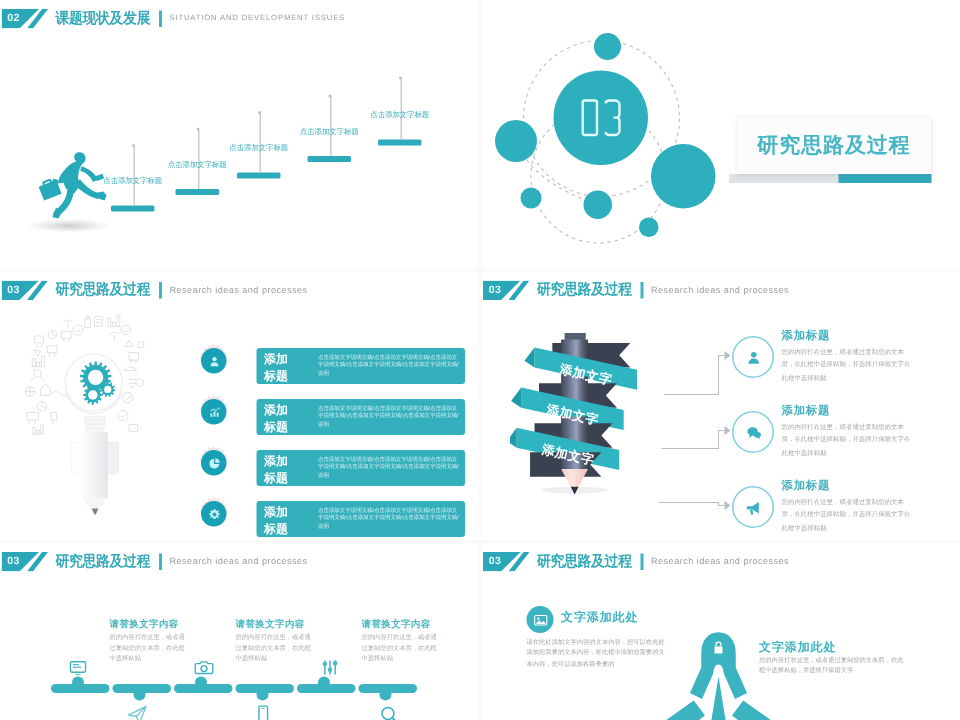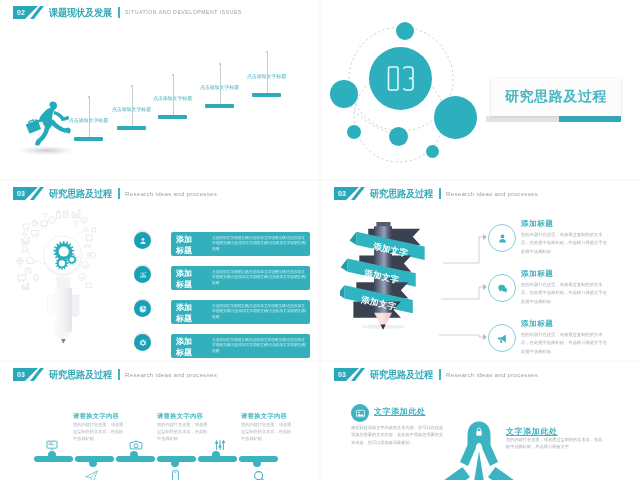--- a/index.html
+++ b/index.html
@@ -7,21 +7,21 @@
   .grid{position:relative;width:640px;height:480px;background:#fafafa;}
   .slide{position:absolute;width:319px;height:179px;background:#ffffff;overflow:hidden;}
   .s1{left:0;top:0}
   .s2{left:321px;top:0}
   .s3{left:0;top:181px}
   .s4{left:321px;top:181px}
   .s5{left:0;top:362px}
   .s6{left:321px;top:362px}
 
   
-  .hdr{position:absolute;left:0;top:0;width:100%;height:26px;margin-left:12px;}
+  .hdr{position:absolute;left:0;top:0;width:100%;height:26px;}
   .hdr .badge{position:absolute;left:1px;top:6px;width:25px;height:13px;
      background:#2aa8ba;clip-path:polygon(0 0,100% 0,48% 100%,0 100%);}
   .hdr .badge span{display:block;color:#e8fbfb;font-size:7px;line-height:13.8px;text-align:center;
      letter-spacing:.2px;font-family:"Liberation Sans",sans-serif;padding-right:9px;font-weight:600;}
   .hdr .slash{position:absolute;left:18px;top:6px;width:14px;height:13px;
      background:#2aa8ba;clip-path:polygon(72% 0,100% 0,28% 100%,0 100%);}
   .hdr .zhtitle{position:absolute;left:37px;top:5px;font-size:10px;font-weight:bold;color:#35aab9;
      letter-spacing:-.2px;line-height:15px;transform:scaleX(.92);transform-origin:left center;}
   .hdr .vbar{position:absolute;top:7px;width:1.5px;height:11px;background:#3fb4c2;}
   .hdr .entitle{position:absolute;top:6px;font-size:5.2px;color:#9aa0a3;letter-spacing:.52px;
@@ -73,21 +73,21 @@
   .tl{position:absolute;left:34px;top:94px;}
   .tlseg{position:absolute;height:6px;background:#3bb3c0;border-radius:3px;top:0;}
   .tlnub{position:absolute;width:8px;height:8px;border-radius:50%;background:#3bb3c0;}
   .s5h{position:absolute;font-size:6.3px;font-weight:bold;color:#4cb8c5;letter-spacing:.3px;white-space:nowrap;}
   .s5b{position:absolute;width:52px;font-size:4.2px;color:#a6adb1;line-height:7.2px;}
   .s5ic{position:absolute;}
 
   
   .s6circ{position:absolute;width:18px;height:18px;border-radius:50%;background:#3bb3c0;
      display:flex;align-items:center;justify-content:center;}
-  .s6h{position:absolute;font-size:8px;font-weight:bold;color:#3cb4c3;letter-spacing:.6px;white-space:nowrap;text-decoration:underline;}
+  .s6h{position:absolute;font-size:8px;font-weight:bold;color:#3cb4c3;letter-spacing:.6px;white-space:nowrap;}
   .s6b{position:absolute;font-size:4.2px;color:#9ea5a9;line-height:7.4px;}
   .shadow1{position:absolute;left:18px;top:146px;width:56px;height:9px;
      background:radial-gradient(ellipse at 50% 50%, rgba(140,146,150,.45) 0%, rgba(160,165,170,.18) 45%, rgba(255,255,255,0) 72%);}
 </style>
 </head>
 <body>
 
 <div class="grid">
   <div class="slide s1">
     <div class="hdr">

